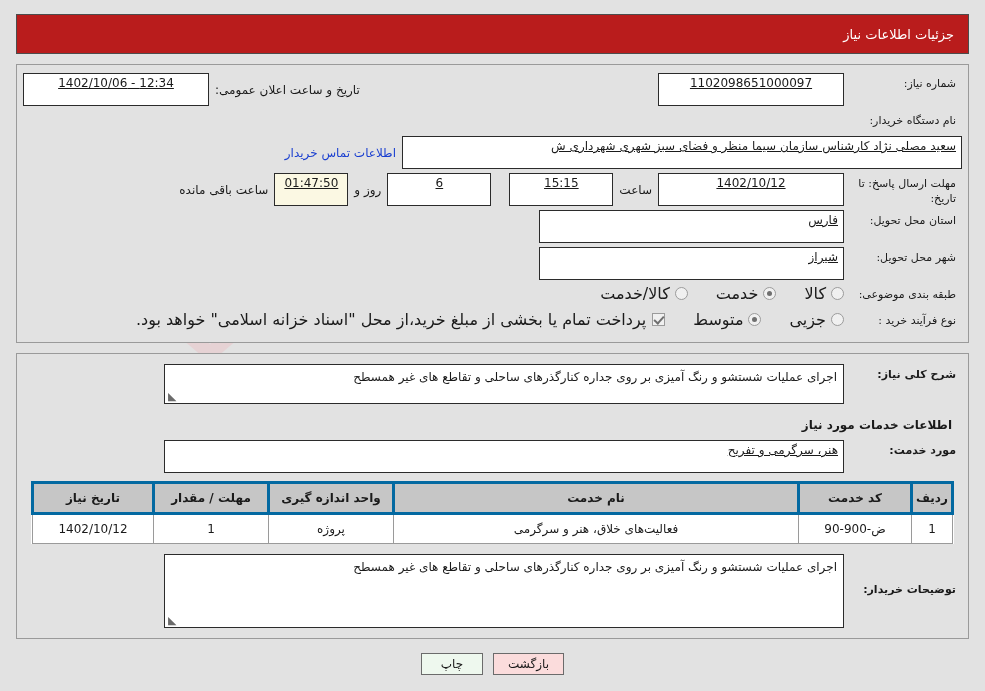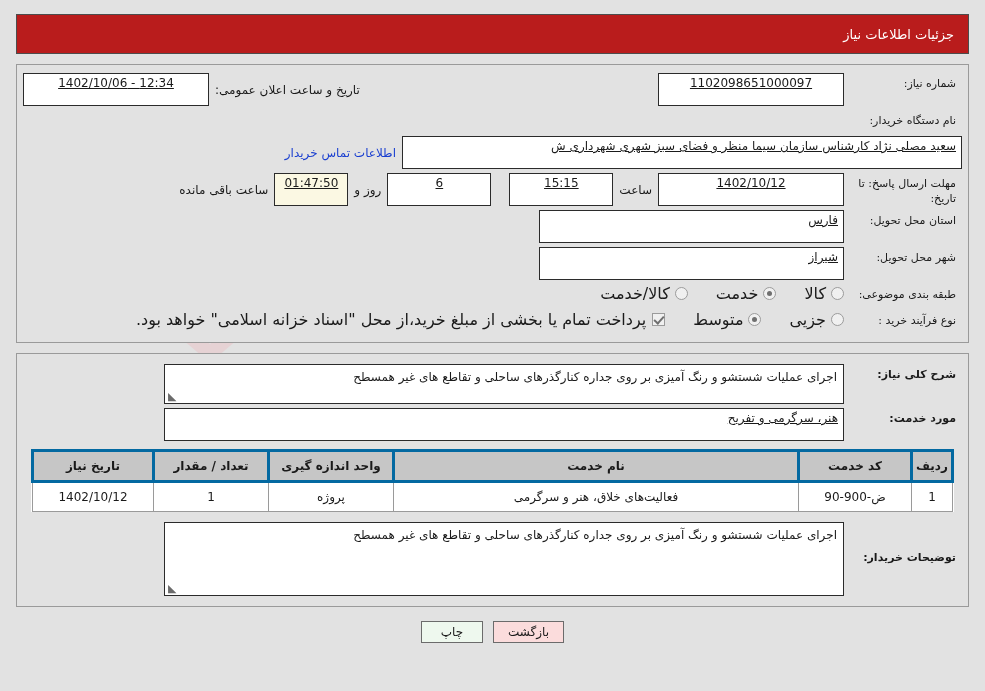--- a/index.html
+++ b/index.html
@@ -429,36 +429,37 @@
     <div class="frow">
       <div class="lbl lbl-bold">شرح کلی نیاز:</div>
       <div class="fields">
         <div class="ta" style="width:680px;height:40px;">
           <span>اجرای عملیات شستشو و رنگ آمیزی بر روی جداره کنارگذرهای ساحلی و تقاطع های غیر همسطح</span>
           <span class="grip">◢</span>
         </div>
       </div>
     </div>
 
+    <div class="section-head">اطلاعات خدمات مورد نیاز</div>
 
     <div class="frow">
       <div class="lbl lbl-bold">مورد خدمت:</div>
       <div class="fields">
         <div class="box w-group">هنر، سرگرمی و تفریح</div>
       </div>
     </div>
 
     <table class="items">
       <thead>
         <tr>
           <th class="col-row">ردیف</th>
           <th class="col-code">کد خدمت</th>
           <th class="col-name">نام خدمت</th>
           <th class="col-unit">واحد اندازه گیری</th>
-          <th class="col-qty">تعداد / مقدار</th>
+          <th class="col-qty">مهلت / مقدار</th>
           <th class="col-date">تاریخ نیاز</th>
         </tr>
       </thead>
       <tbody>
         <tr>
           <td>1</td>
           <td>ض-900-90</td>
           <td>فعالیت‌های خلاق، هنر و سرگرمی</td>
           <td>پروژه</td>
           <td>1</td>

